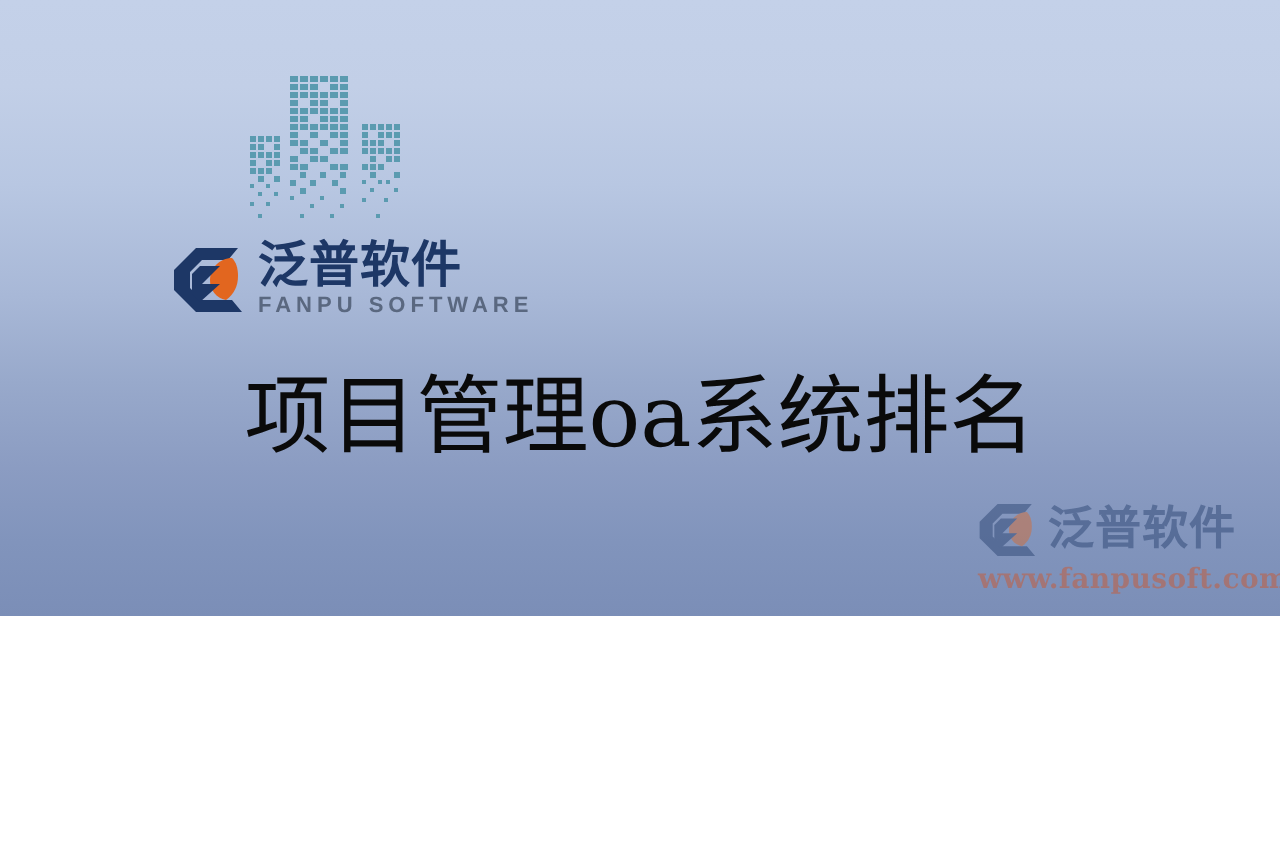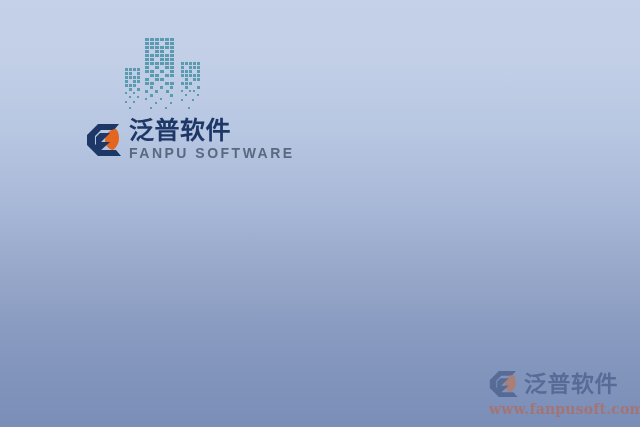--- a/index.html
+++ b/index.html
@@ -5,21 +5,21 @@
 <style>
   html, body {
     margin: 0;
     padding: 0;
     background: #ffffff;
   }
 
   #banner {
     position: relative;
     width: 640px;
-    height: 427px;
+    height: 308px;
     overflow: hidden;
     font-family: "Liberation Sans", sans-serif;
     
     background: linear-gradient(to bottom,
                 #c4d1e9 0%,
                 #c2cfe7 14%,
                 #b8c7e2 30%,
                 #a8b8d7 48%,
                 #98a9cb 62%,
                 #8b9cc2 76%,
@@ -65,21 +65,21 @@
     font-family: "DejaVu Sans", "Liberation Sans", sans-serif;
     font-size: 25px;
     font-weight: 700;
     line-height: 1.02;
     color: #1d3766;
     letter-spacing: 0.5px;
     white-space: nowrap;
   }
   .logo-en {
     font-family: "Liberation Sans", sans-serif;
-    font-size: 14px;
+    font-size: 11px;
     font-weight: 700;
     line-height: 1.3;
     color: #5a6880;
     letter-spacing: 2.5px;
     white-space: nowrap;
     margin-top: 1px;
   }
 
   
   #headline {
@@ -294,20 +294,21 @@
         <path d="M14 10 L24 10 L15 19 L24 19 L14 28 L10 24 L10 14 Z" fill="#1d3766"></path>
       </svg>
     </span>
     <span class="logo-words">
       <span class="logo-cn">泛普软件</span>
       <span class="logo-en">FANPU SOFTWARE</span>
     </span>
   </div>
 
   <div id="headline">
+    <span class="hl-line">项目管理oa系统排名</span>
   </div>
 
   <div id="watermark">
     <div class="wm-row">
       <span class="wm-mark">
         <svg viewBox="0 0 38 34" xmlns="http://www.w3.org/2000/svg" aria-hidden="true">
           <path d="M12 1 L33 1 L28 7 L15 7 L9 13 L9 21 L15 27 L30 27 L35 33 L12 33 L1 22 L1 12 Z" fill="#1d3766"></path>
           <path d="M30 6 C24 6 19 11 19 17 C19 22 22 26 27 27 C31 24 33 20 33 15 C33 11 32 8 30 6 Z" fill="#e2661f"></path>
           <path d="M14 10 L24 10 L15 19 L24 19 L14 28 L10 24 L10 14 Z" fill="#1d3766"></path>
         </svg>

